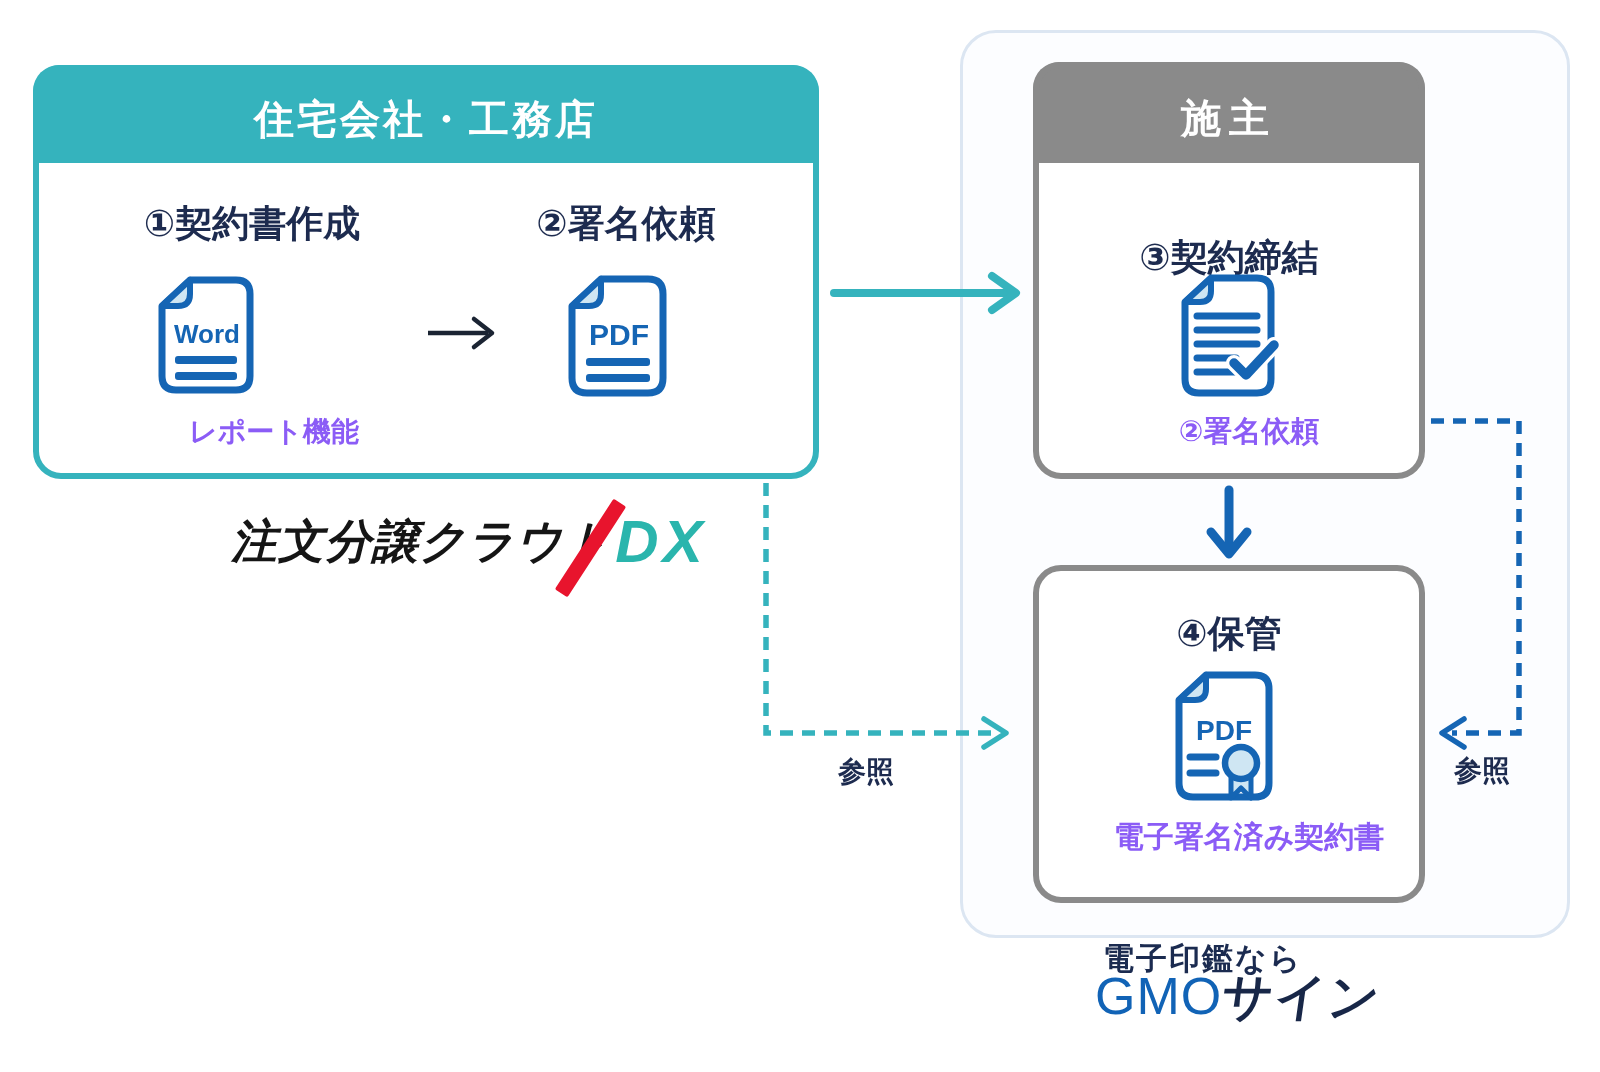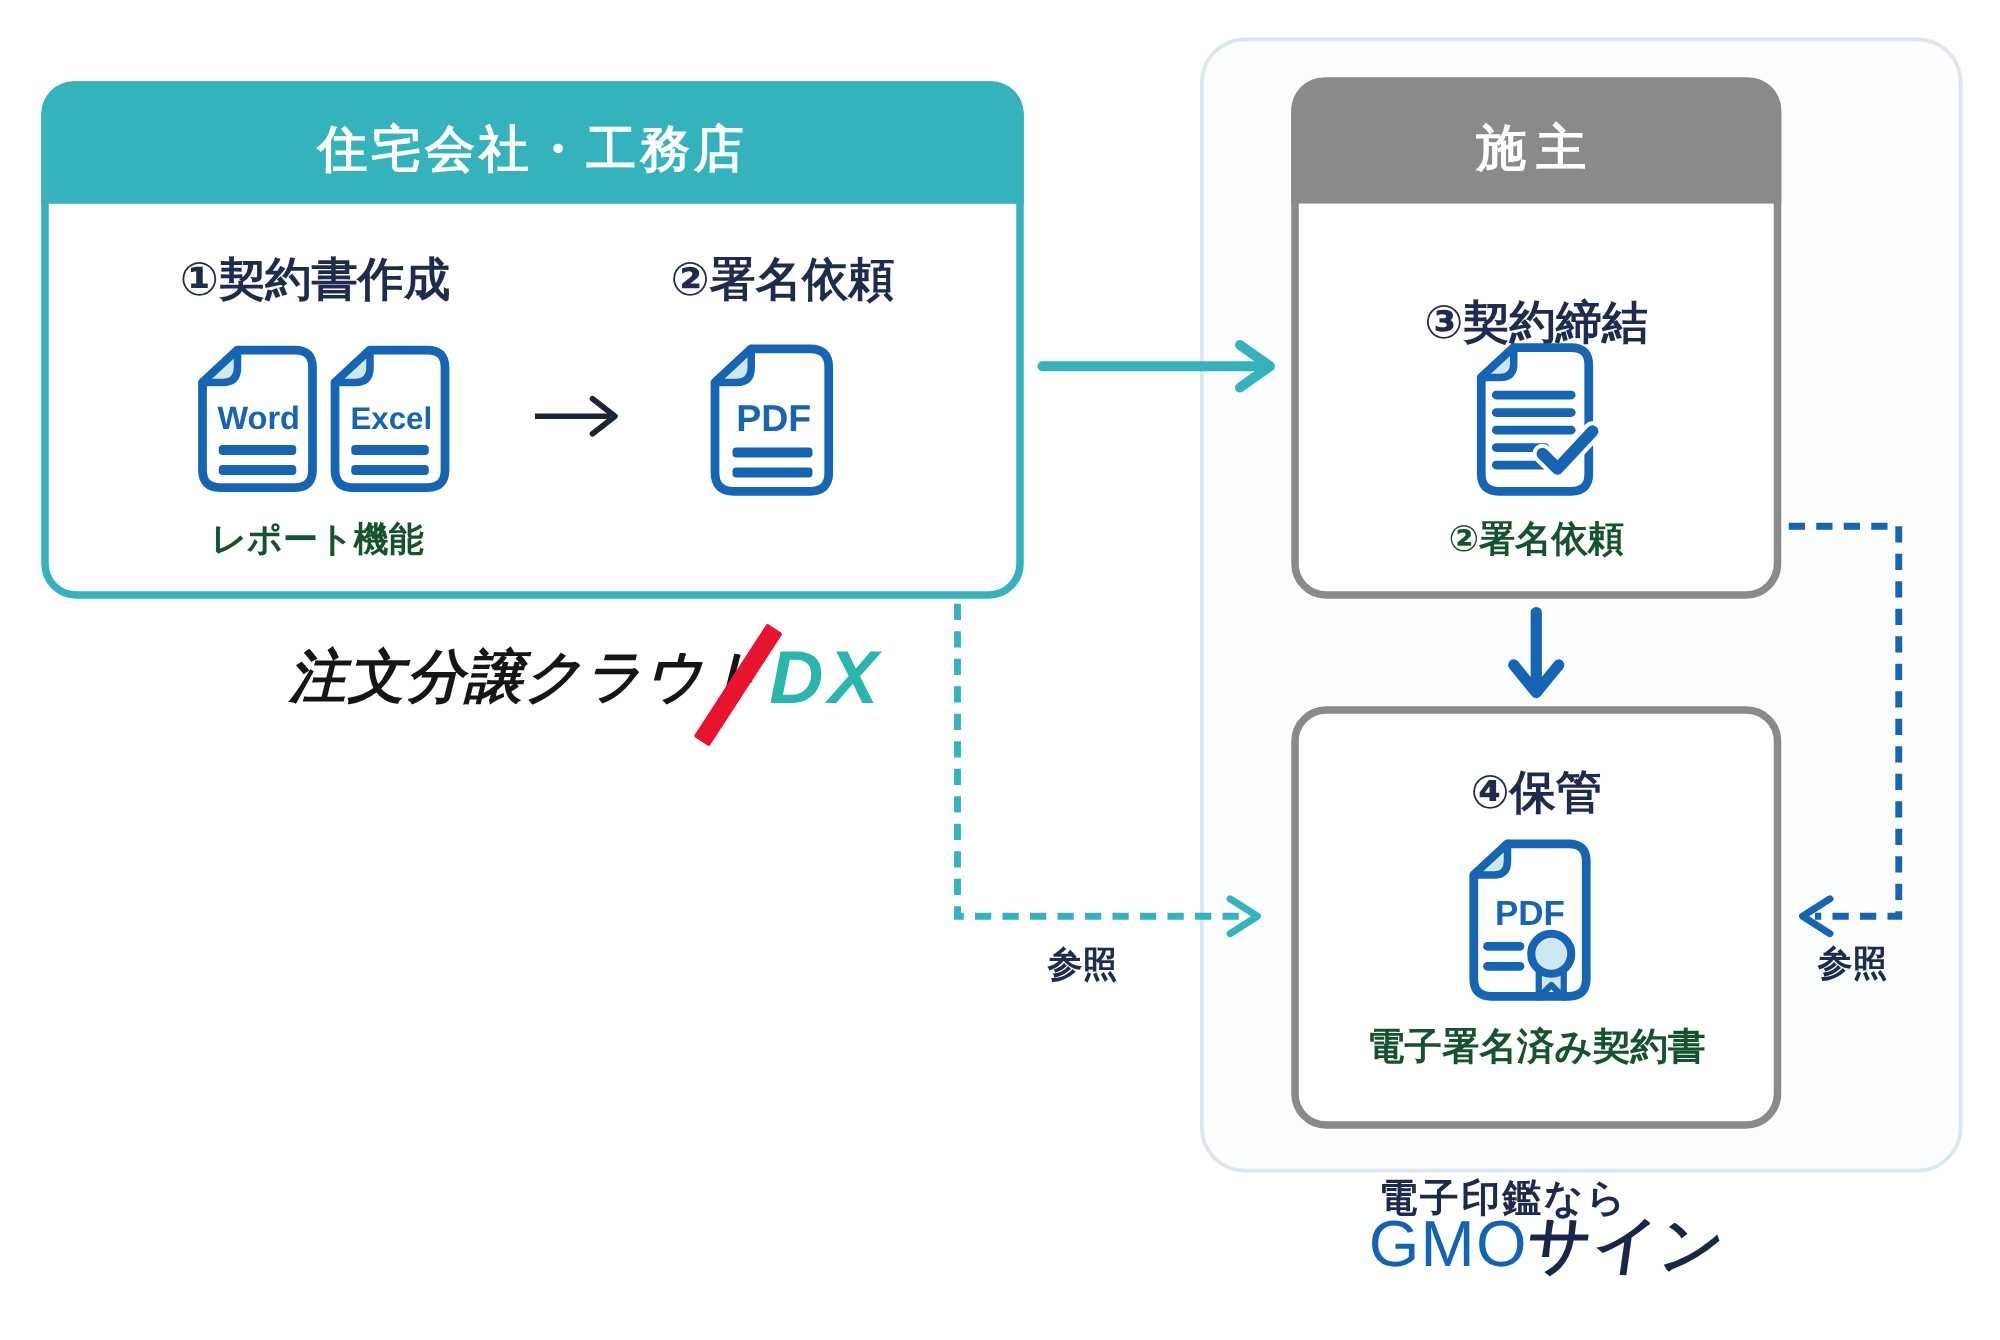--- a/index.html
+++ b/index.html
@@ -40,21 +40,21 @@
   }
   .gray-panel3-body{
     left:1039px;top:163px;width:380px;height:310px;background:#ffffff;
   }
   .gray-panel4{
     left:1033px;top:565px;width:392px;height:338px;
     border:6px solid #8a8a8a;border-radius:28px;background:#ffffff;box-sizing:border-box;
   }
 
   .step-label{color:#1d2b4f;font-weight:bold;font-size:37px;}
-  .caption{color:#14532d;font-weight:600;font-size:28px;}
+  .caption{color:#8b5cf6;font-weight:600;font-size:28px;margin-left:20px;}
   .ref-label{color:#1d2b4f;font-weight:600;font-size:28px;}
 
   
   .cloud-dx{left:231px;top:512px;display:flex;align-items:flex-end;}
   .cloud-dx .jp{
     font-size:46px;font-weight:800;font-style:italic;color:#151515;
     letter-spacing:1px;line-height:1.3;
   }
   .cloud-dx .dx{
     font-size:60px;font-weight:800;font-style:italic;line-height:1.0;
@@ -91,29 +91,20 @@
   <div class="abs" style="left:158px;top:276px;">
     <svg width="96" height="118" viewBox="0 0 96 118">
       <path d="M32 4 H78 Q92 4 92 18 V100 Q92 114 78 114 H18 Q4 114 4 100 V30 Z" fill="#ffffff" stroke="#1565b4" stroke-width="7" stroke-linejoin="round"></path>
       <path d="M32 4 V18 Q32 30 20 30 H4 Z" fill="#cfe6f3" stroke="#1565b4" stroke-width="6" stroke-linejoin="round"></path>
       <text x="49" y="67" text-anchor="middle" font-size="26" font-weight="bold" fill="#1565b4">Word</text>
       <rect x="17" y="80" width="62" height="8" rx="3" fill="#1565b4"></rect>
       <rect x="17" y="96" width="62" height="8" rx="3" fill="#1565b4"></rect>
     </svg>
   </div>
 
-  <div class="abs" style="left:264px;top:276px;">
-    <svg width="96" height="118" viewBox="0 0 96 118">
-      <path d="M32 4 H78 Q92 4 92 18 V100 Q92 114 78 114 H18 Q4 114 4 100 V30 Z" fill="#ffffff" stroke="#1565b4" stroke-width="7" stroke-linejoin="round"></path>
-      <path d="M32 4 V18 Q32 30 20 30 H4 Z" fill="#cfe6f3" stroke="#1565b4" stroke-width="6" stroke-linejoin="round"></path>
-      <text x="49" y="67" text-anchor="middle" font-size="25" font-weight="bold" fill="#1565b4">Excel</text>
-      <rect x="17" y="80" width="62" height="8" rx="3" fill="#1565b4"></rect>
-      <rect x="17" y="96" width="62" height="8" rx="3" fill="#1565b4"></rect>
-    </svg>
-  </div>
 
   <div class="abs ctr caption" style="left:254px;top:413px;">レポート機能</div>
 
   <div class="abs" style="left:568px;top:275px;">
     <svg width="99" height="122" viewBox="0 0 99 122">
       <path d="M33 4 H80 Q95 4 95 19 V103 Q95 118 80 118 H19 Q4 118 4 103 V31 Z" fill="#ffffff" stroke="#1565b4" stroke-width="7" stroke-linejoin="round"></path>
       <path d="M33 4 V19 Q33 31 21 31 H4 Z" fill="#cfe6f3" stroke="#1565b4" stroke-width="6" stroke-linejoin="round"></path>
       <text x="51" y="70" text-anchor="middle" font-size="30" font-weight="bold" fill="#1565b4">PDF</text>
       <rect x="18" y="83" width="64" height="8" rx="3" fill="#1565b4"></rect>
       <rect x="18" y="99" width="64" height="8" rx="3" fill="#1565b4"></rect>

